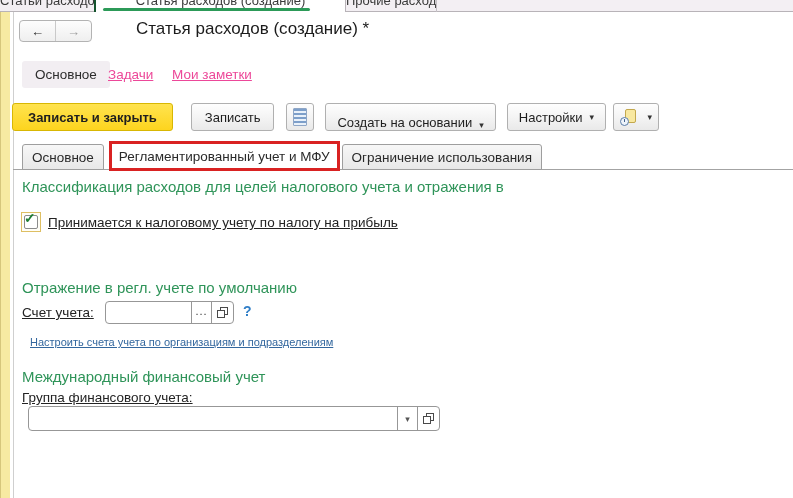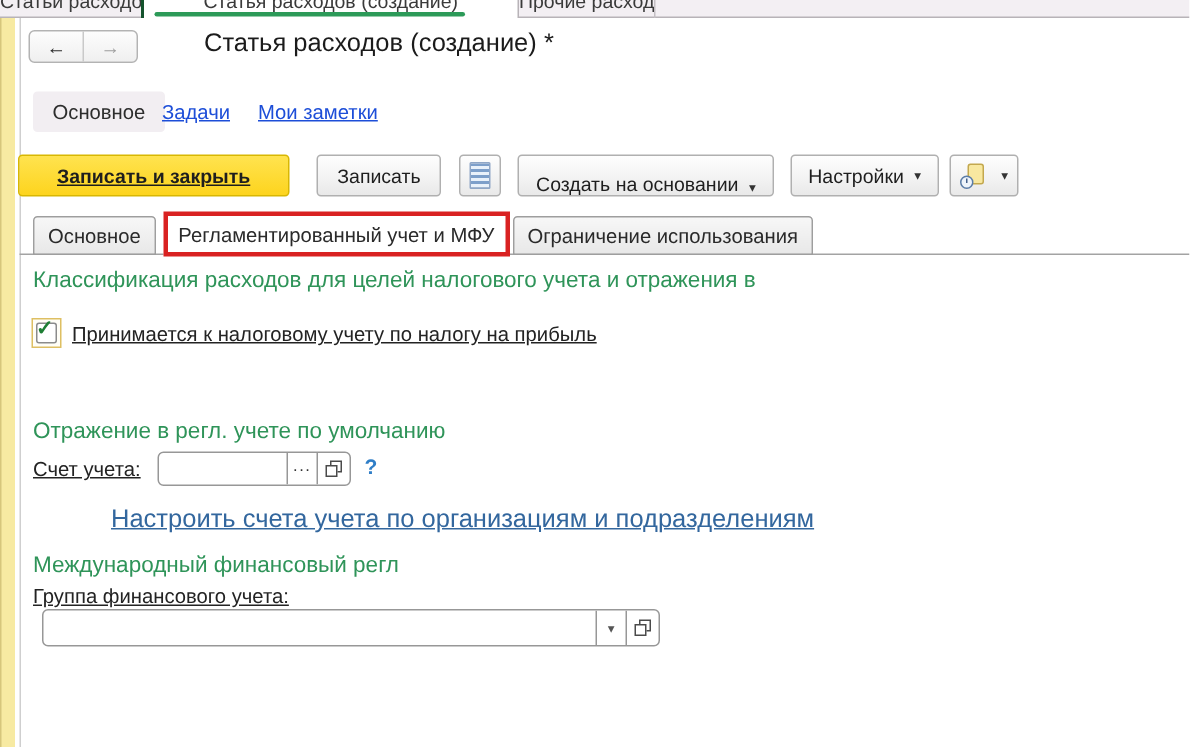--- a/index.html
+++ b/index.html
@@ -35,34 +35,34 @@
   .navgrp .half { flex:1; display:flex; align-items:center; justify-content:center;
     font-size:13px; font-weight:bold; cursor:default; }
   .navgrp .back { border-right:1px solid #c9c9c9; color:#2b2b2b; }
   .navgrp .fwd  { color:#9f9f9f; }
   .page-title { position:absolute; left:136px; top:19px; font-size:17px; color:#1b1b1b; }
 
   
   .nav-chip { position:absolute; left:22px; top:61px; height:27px; display:inline-flex;
     align-items:center; padding:0 13px; background:#f2eef2; border-radius:3px;
     font-size:13.5px; color:#2d2d2d; }
-  .nav-link { position:absolute; top:67px; font-size:13.5px; color:#1d4ed8;
+  .nav-link { position:absolute; top:67px; font-size:13.5px; color:#ec4899;
     text-decoration:underline; cursor:pointer; }
   .nl-tasks { left:108px; }
   .nl-notes { left:172px; }
 
   
   .toolbar { position:absolute; left:12px; top:103px; display:flex; align-items:center; }
   .btn { display:inline-flex; align-items:center; justify-content:center; height:28px;
     border:1px solid #b0b0b0; border-radius:3px; box-sizing:border-box;
     background:linear-gradient(180deg,#fefefe 0%,#f3f3f3 55%,#e9e9e9 100%);
     font-size:13px; color:#1e1e1e; padding:0 11px; cursor:pointer; white-space:nowrap; }
   .btn .arr { font-size:9px; margin-left:7px; color:#333; }
   .btn-saveclose { background:linear-gradient(180deg,#ffe34f 0%,#fdd41e 100%);
-    border-color:#d8b703; font-weight:bold; padding:0 25px; margin-right:18px;text-decoration:underline; }
+    border-color:#d8b703; font-weight:bold; padding:0 15px; margin-right:18px; }
   .btn-save { margin-right:12px; padding:0 13px;text-align:right; }
   .btn-icon { width:28px; padding:0; margin-right:11px; }
   .btn-create { margin-right:11px;align-items:flex-end; }
   .btn-settings { margin-right:7px; }
   .btn-hist { width:46px; padding:0 6px; justify-content:space-between; }
 
   .list-icon { width:12px; height:16px; border:1px solid #8fa6c6; border-radius:1px;
     background:repeating-linear-gradient(180deg,#7d9fca 0px,#7d9fca 2px,#e9f1fa 2px,#e9f1fa 4px); }
   .hist-icon { position:relative; width:16px; height:17px; }
   .hist-icon .doc { position:absolute; right:0; top:0; width:11px; height:14px;
@@ -112,22 +112,22 @@
   .seg-open { width:22px; }
   .seg-arrow { width:20px; font-size:9px; color:#555; }
   .open-icon { position:relative; width:11px; height:11px; }
   .open-icon::before { content:""; position:absolute; right:0; top:0; width:6px; height:6px;
     border:1px solid #4a4a4a; background:#fff; }
   .open-icon::after { content:""; position:absolute; left:0; bottom:0; width:6px; height:6px;
     border:1px solid #4a4a4a; background:#fff; }
   .help-q { position:absolute; left:243px; top:303px; font-size:14px; font-weight:bold;
     color:#2f7ec7; cursor:pointer; }
 
-  .accounts-link { position:absolute; left:30px; top:336px; font-size:17px;
-    color:#33679e; text-decoration:underline; cursor:pointer;margin-left:44px; }
+  .accounts-link { position:absolute; left:30px; top:336px; font-size:11px;
+    color:#33679e; text-decoration:underline; cursor:pointer; }
 
   .fg-group { left:28px; top:406px; width:412px; height:25px; }
 </style>
 </head>
 <body>
 
 <div class="top-tabbar">
   <div class="top-tab tt1">
     <span>Статьи расходов</span>
   </div>
@@ -198,21 +198,21 @@
   <input type="text" value="" style="">
   <div class="fseg seg-ellipsis">...</div>
   <div class="fseg seg-open">
     <span class="open-icon"></span>
   </div>
 </div>
 <div class="help-q">?</div>
 
 <div class="accounts-link">Настроить счета учета по организациям и подразделениям</div>
 
-<div class="sect-title st3">Международный финансовый регл</div>
+<div class="sect-title st3">Международный финансовый учет</div>
 <div class="body-label" style="left:22px; top:390px">Группа финансового учета:</div>
 <div class="fgroup fg-group">
   <input type="text" value="" style="">
   <div class="fseg seg-arrow">
     <span>▾</span>
   </div>
   <div class="fseg seg-open">
     <span class="open-icon"></span>
   </div>
 </div>

